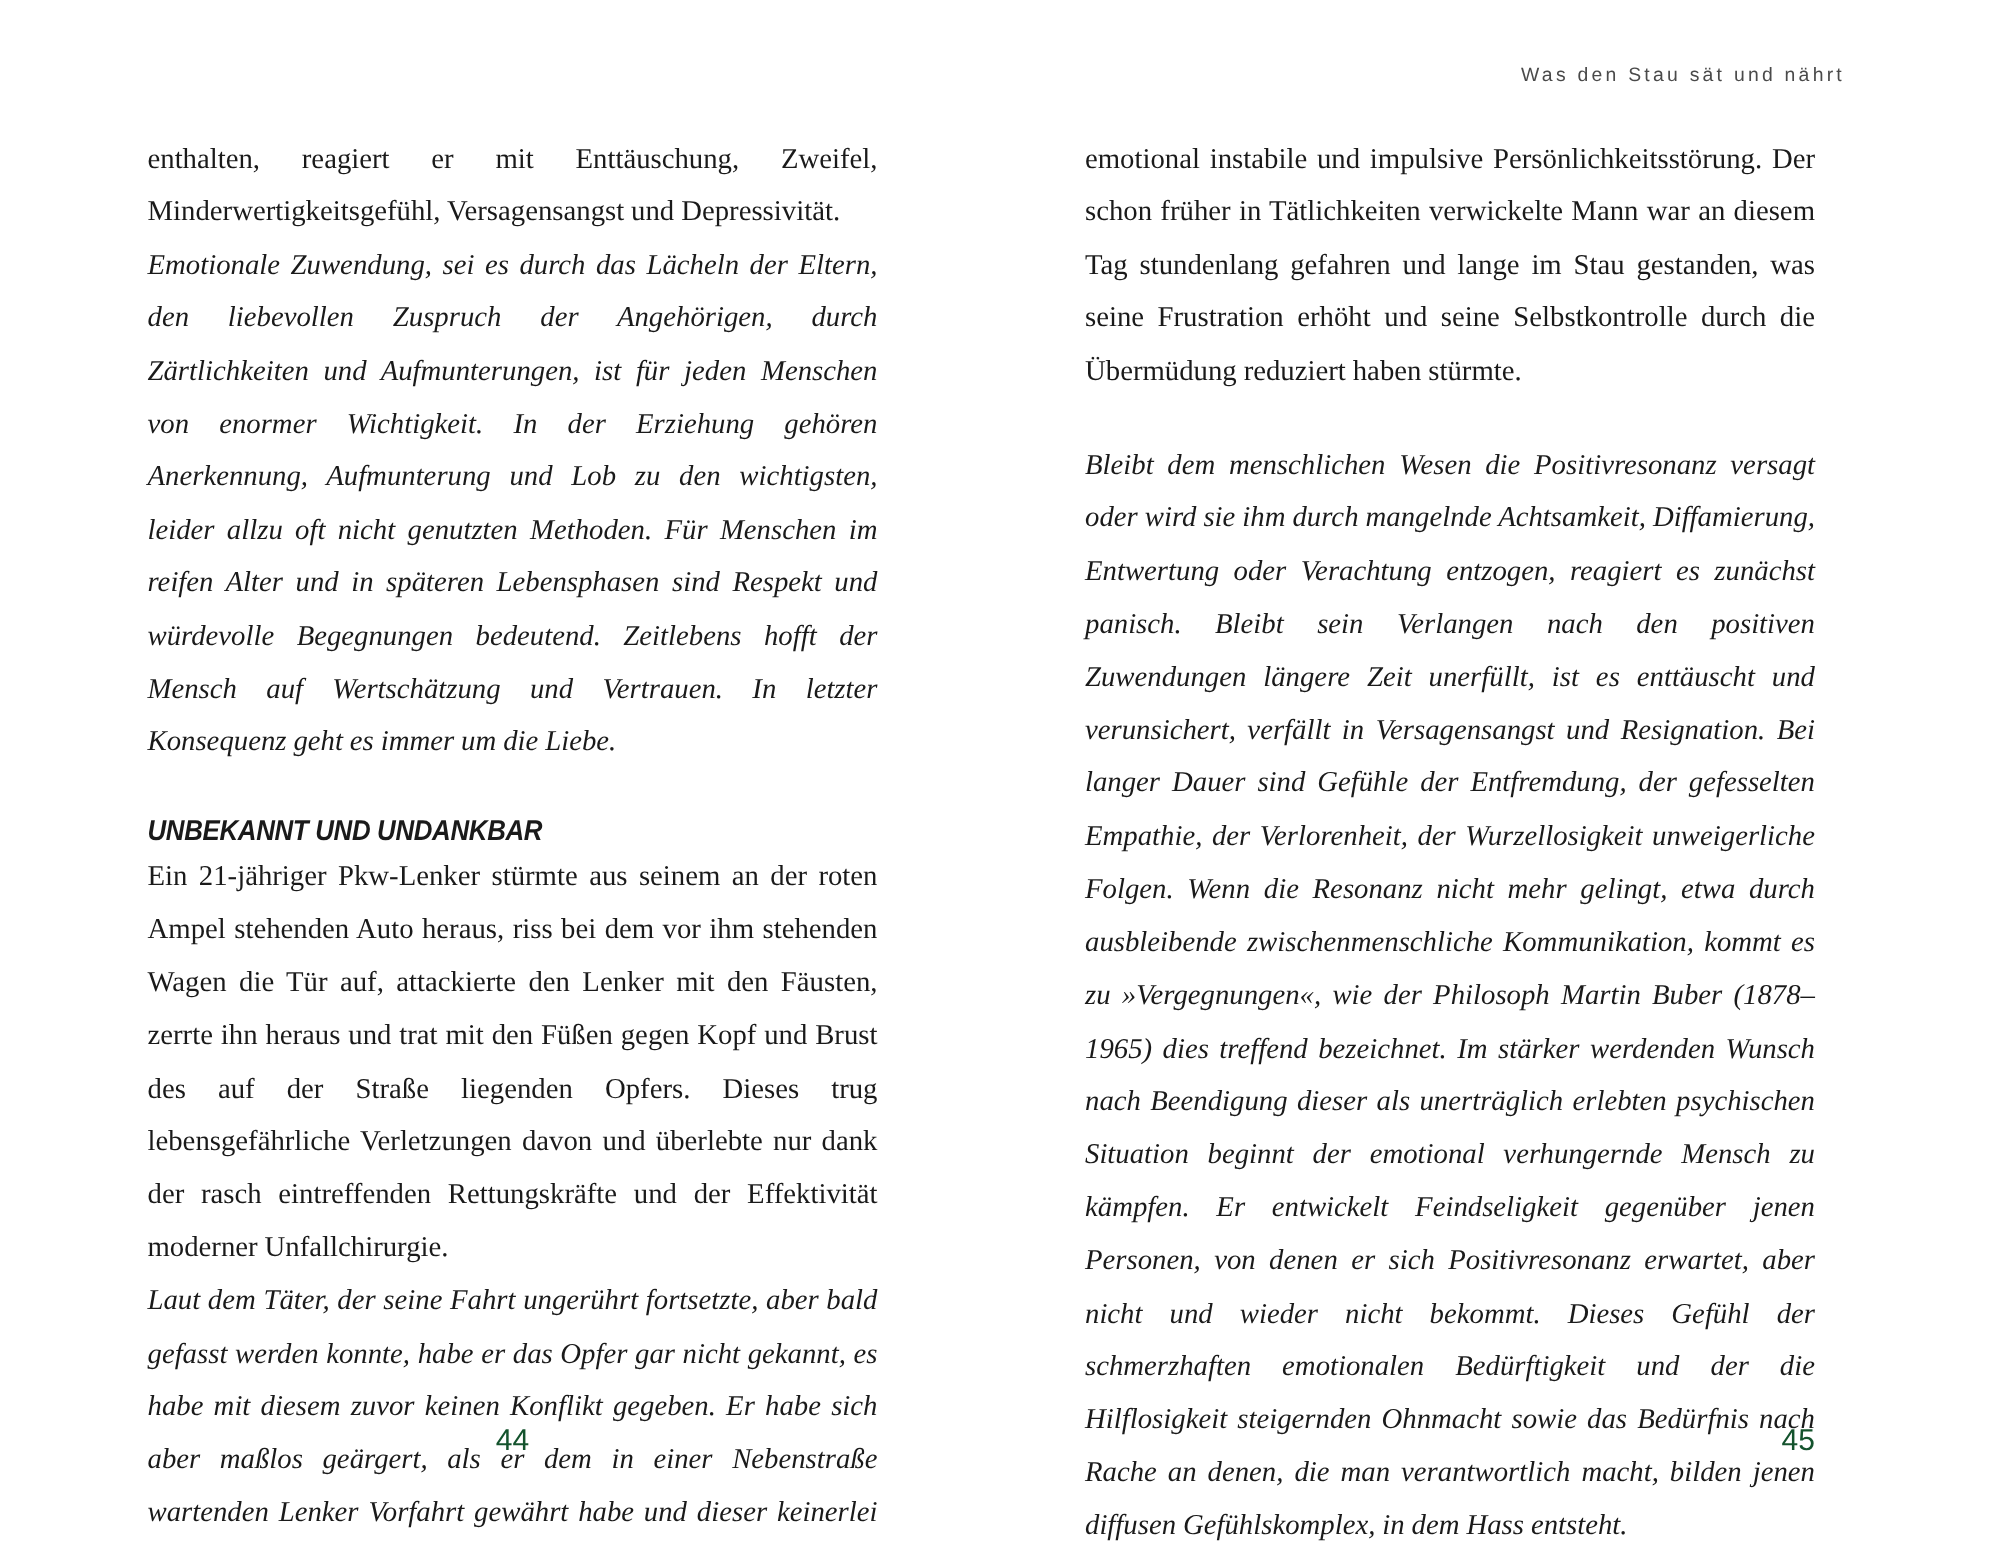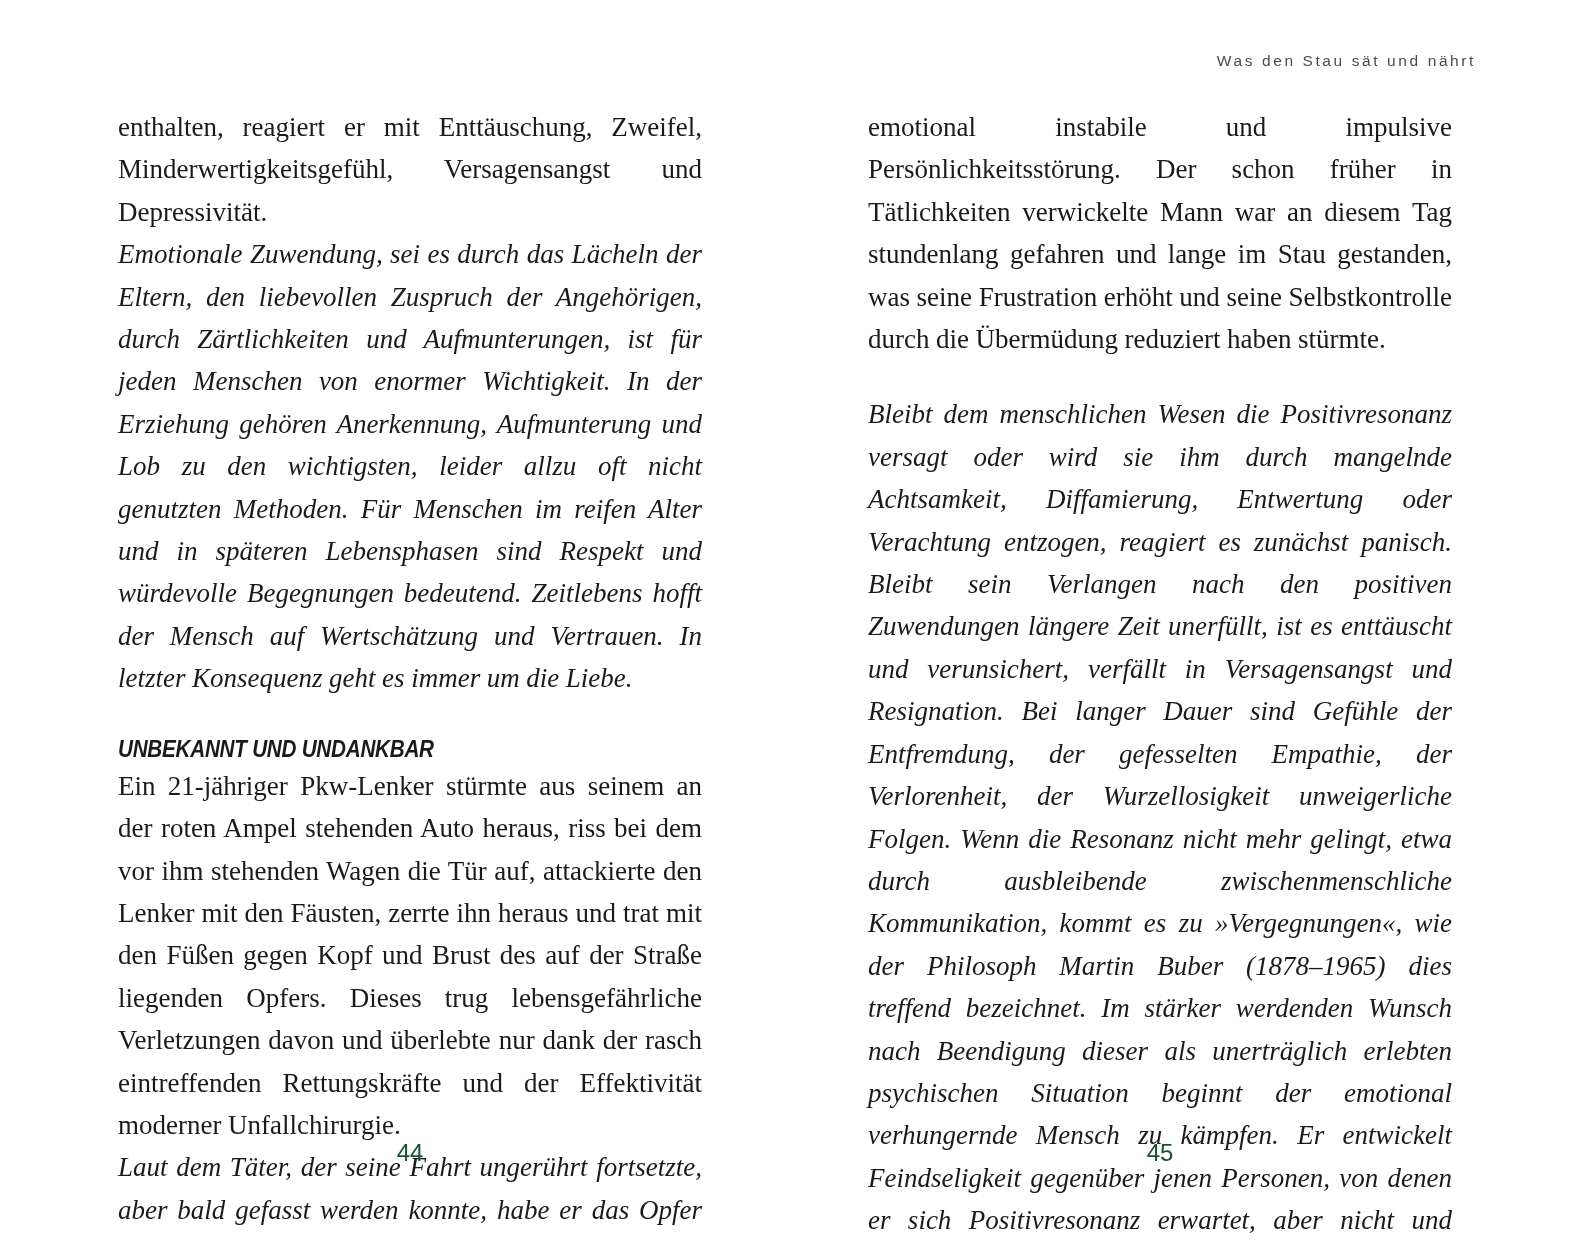--- a/index.html
+++ b/index.html
@@ -44,21 +44,21 @@
     top: 0;
     width: 584px;
   }
 
   .column-left  { left: 118px; }
   .column-right { left: 868px; }
 
   
   .para {
     margin: 0;
-    font-size: 27px;
+    font-size: 23px;
     line-height: 42.4px;
     color: #1a1a1a;
     text-align: justify;
     text-justify: inter-word;
     -webkit-hyphens: none;
     hyphens: none;
     word-spacing: -0.2px;
   }
 
   .para + .para { margin-top: 0; font-style: italic; }
@@ -83,21 +83,21 @@
   .folio {
     position: absolute;
     bottom: 73px;
     font-family: "Liberation Sans", "DejaVu Sans", sans-serif;
     font-size: 24px;
     color: #14532d;
     width: 584px;
     text-align: center;
   }
   .folio-left  { left: 118px; }
-  .folio-right { left: 868px; }
+  .folio-right { left: 868px; text-align: right; }
 </style>
 </head>
 <body>
 
 <div class="page-spread">
 
   <div class="running-head">Was den Stau sät und nährt</div>
 
   <div class="columns">
 

